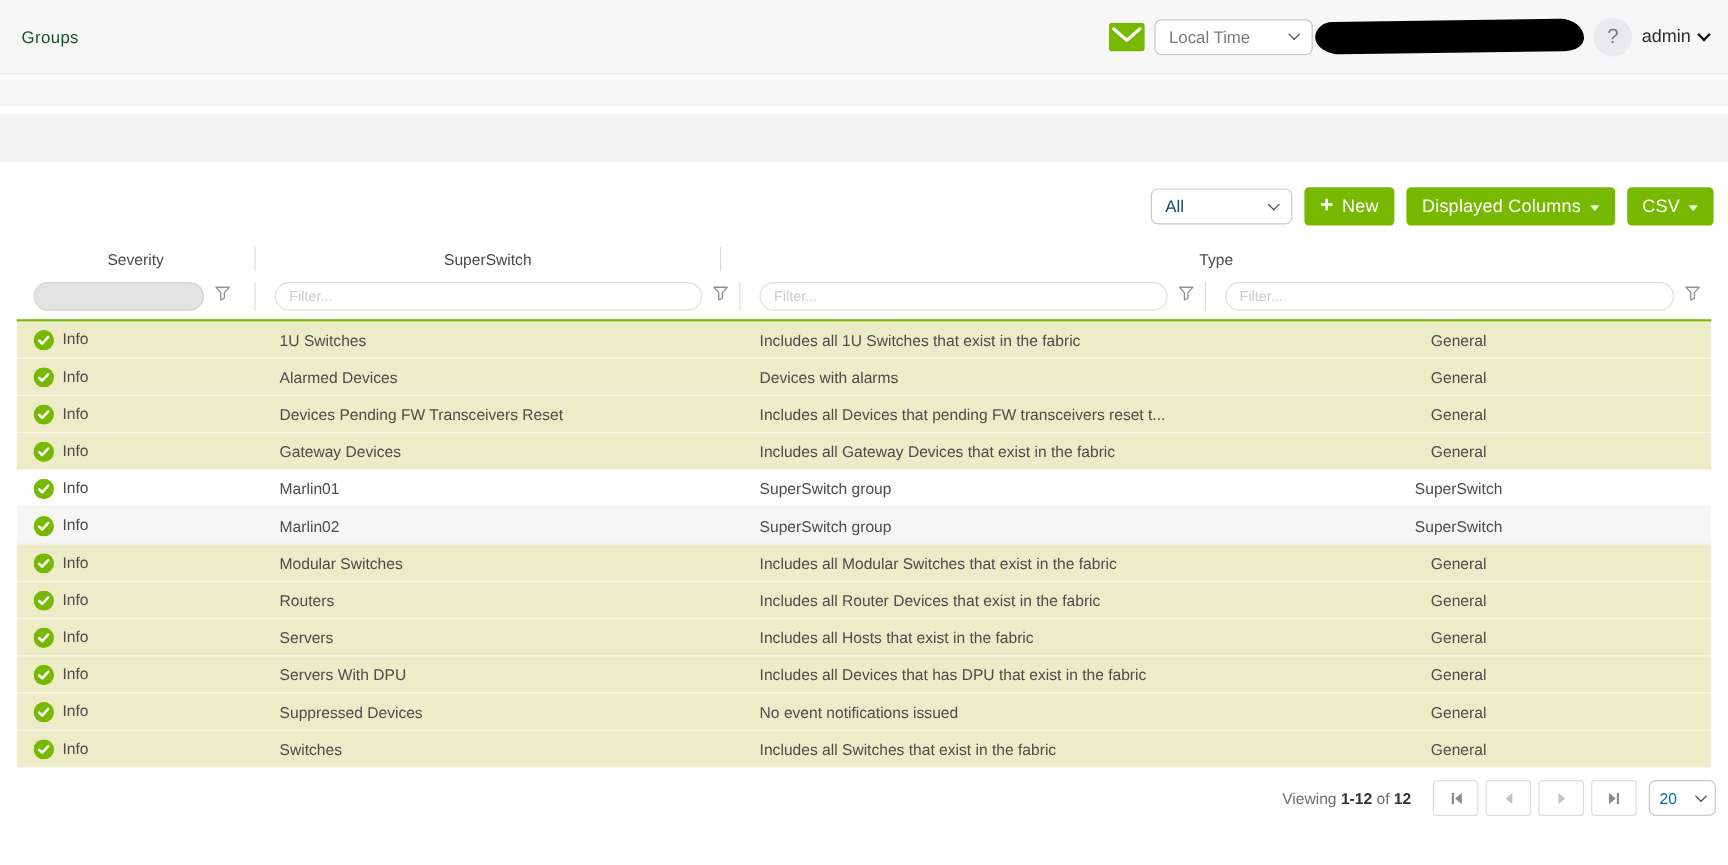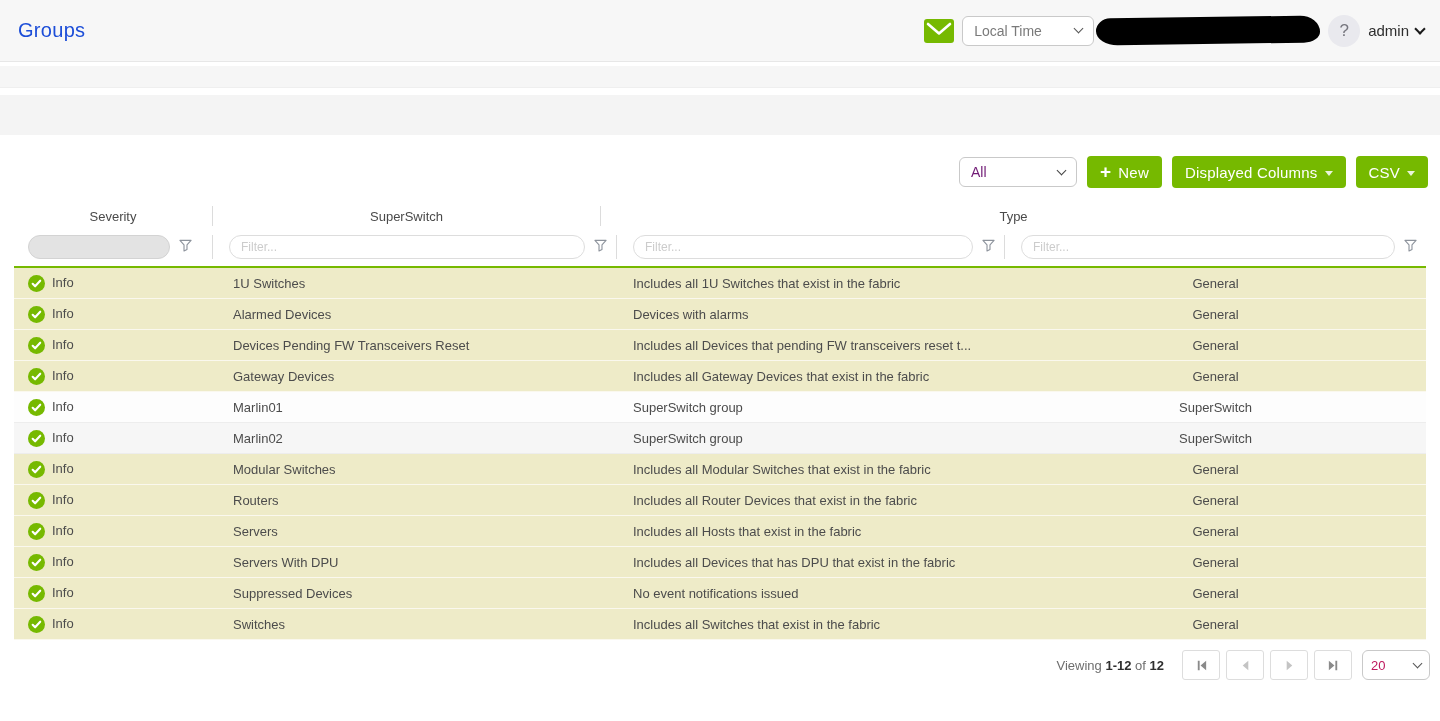--- a/index.html
+++ b/index.html
@@ -8,21 +8,21 @@
     width:1440px; height:721px; overflow:hidden; background:#fff;
     font-family:"Liberation Sans", sans-serif; position:relative;
   }
 
   
   .page-header {
     height:62px; background:#f7f7f7; border-bottom:1px solid #e7e7e7;
     display:flex; align-items:center; justify-content:space-between;
     padding:0 16px 0 18px;
   }
-  .page-title { font-size:20px; color:#1d4ed8; letter-spacing:.3px; }
+  .page-title { font-size:14px; color:#14532d; letter-spacing:.3px; }
   .header-right { display:flex; align-items:center; gap:8px; }
   .fake-select {
     background:#fff; border:1px solid #c9c9c9; border-radius:6px; height:30px;
     display:flex; align-items:center; justify-content:space-between;
     padding:0 11px; font-size:14px; color:#7a7a7a; cursor:pointer;
   }
   .tz-select { width:132px; }
   .chev {
     width:7px; height:7px; border-right:1.6px solid #555; border-bottom:1.6px solid #555;
     transform:rotate(45deg); margin-top:-4px; flex:none;
@@ -37,21 +37,21 @@
     font-size:17px; display:flex; align-items:center; justify-content:center; cursor:pointer;
   }
   .user-menu { display:flex; align-items:center; gap:7px; font-size:15px; color:#2e2e2e; cursor:pointer; }
 
   
   .band2 { margin-top:4px; height:22px; background:#f6f6f6; border-bottom:1px solid #efefef; }
   .band3 { margin-top:7px; height:40px; background:#f4f4f4; }
 
   
   .toolbar { margin-top:21px; height:32px; display:flex; justify-content:flex-end; align-items:center; gap:10px; padding-right:12px; }
-  .all-select { width:118px; height:30px; color:#701a75; }
+  .all-select { width:118px; height:30px; color:#0c4a6e; }
   .all-select .chev { border-color:#444; }
   .btn {
     background:#76b900; color:#fff; border:none; border-radius:4px; height:32px;
     font-size:15px; font-family:inherit; display:flex; align-items:center; gap:7px;
     padding:0 13px; cursor:pointer; letter-spacing:.2px;
   }
   .caret-down { width:0; height:0; border-left:4.5px solid transparent; border-right:4.5px solid transparent; border-top:5px solid rgba(255,255,255,.85); margin-top:2px; }
   .plus-glyph { font-size:19px; font-weight:bold; line-height:1; margin-top:-2px; }
 
   
@@ -89,21 +89,21 @@
   .okicon { flex:none; display:flex; }
 
   
   .pagination { margin-top:10px; height:30px; display:flex; justify-content:flex-end; align-items:center; padding-right:10px; font-size:13px; color:#6e6e6e; gap:0; }
   .viewing { margin-right:12px; }
   .viewing b { color:#2f2f2f; }
   .pbtn {
     width:38px; height:30px; background:#fff; border:1px solid #ddd; border-radius:3px;
     display:flex; align-items:center; justify-content:center; margin-left:6px; cursor:pointer;
   }
-  .size-select { width:68px; height:30px; margin-left:10px; padding:0 8px; color:#be185d; font-size:13px; }
+  .size-select { width:56px; height:30px; margin-left:10px; padding:0 8px; color:#0369a1; font-size:13px; }
   .size-select .chev { border-color:#555; }
 </style>
 </head>
 <body>
 
 <div class="page-header">
   <div class="page-title">Groups</div>
   <div class="header-right">
     <span style="display:flex;cursor:pointer;">
       <svg width="30" height="24" viewBox="0 0 30 24">

